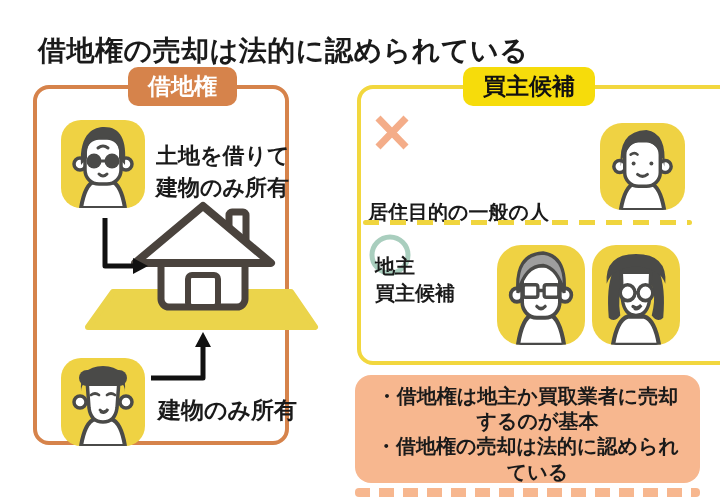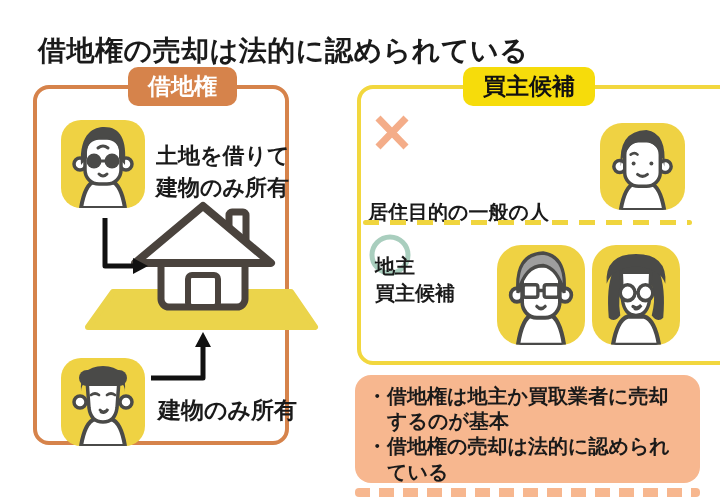--- a/index.html
+++ b/index.html
@@ -58,21 +58,21 @@
     font-size:20px; line-height:1.35;
   }
 
   
   .note {
     position:absolute; left:355px; top:375px; width:345px; height:108px;
     background:#F7B78F; border-radius:16px; padding:9px 12px 8px 12px;
   }
   .note ul { list-style:none; }
   .note li {
-    font-size:20px; line-height:1.26; padding-left:20px; text-indent:-20px;
+    font-size:20px; line-height:1.26; padding-left:20px; text-indent:-20px;text-align:center;
   }
   .note li::before { content:"・"; }
   .note-dashes {
     position:absolute; left:355px; top:488px; width:345px; height:9px;
     background:repeating-linear-gradient(90deg,#F7B78F 0 15px,transparent 15px 24px);
     border-radius:4px;
   }
 </style>
 </head>
 <body>

